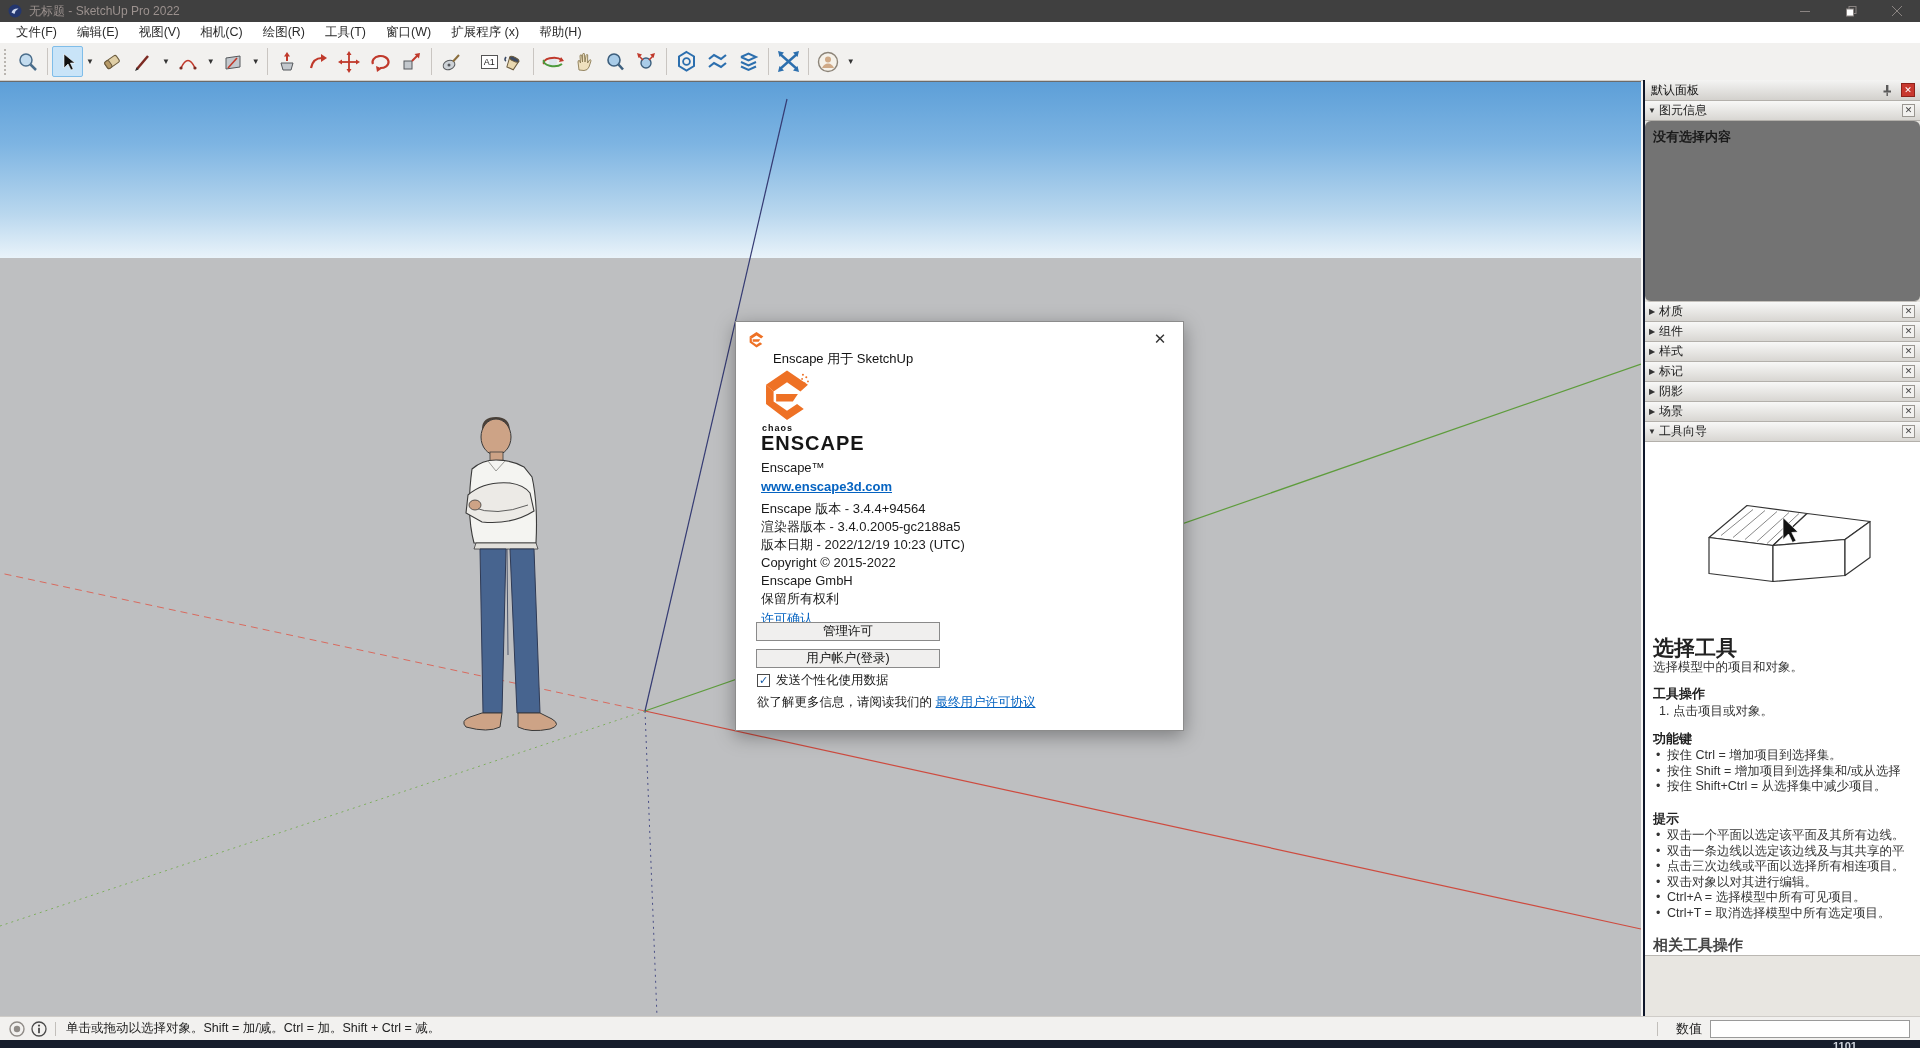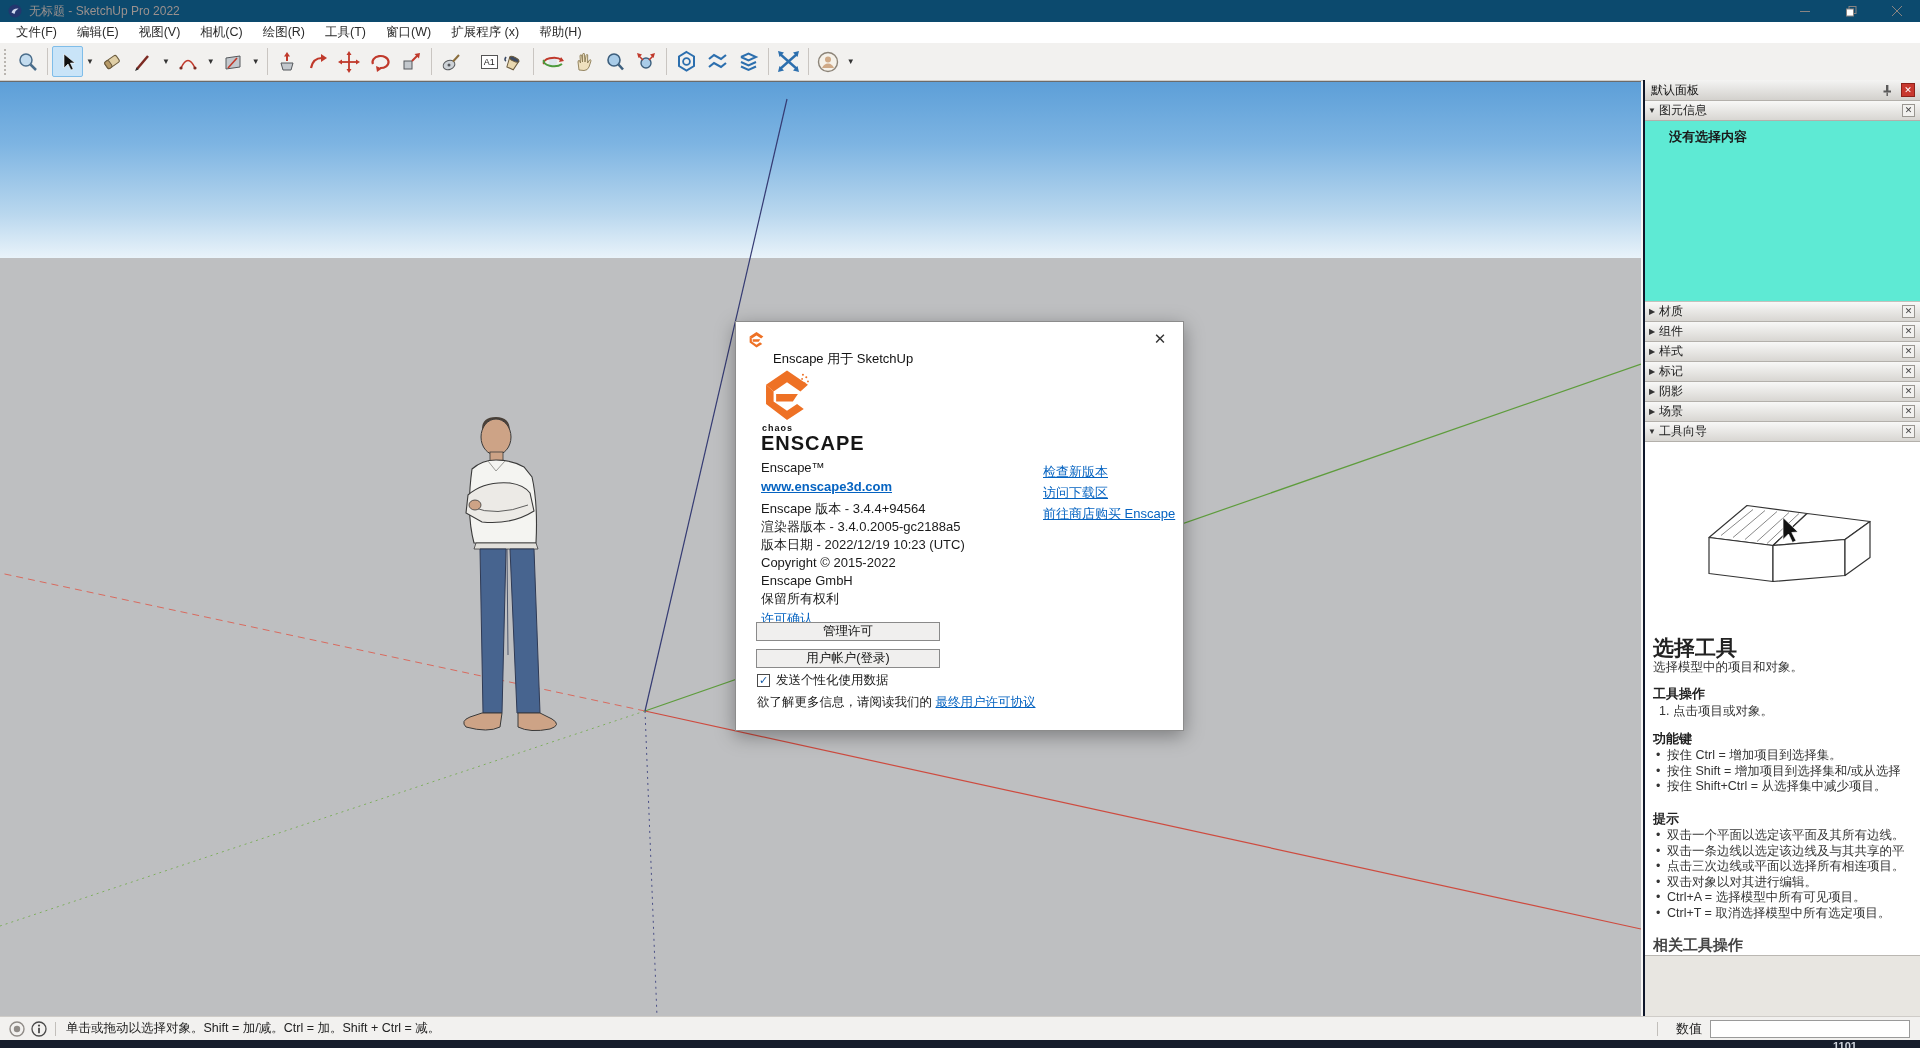--- a/index.html
+++ b/index.html
@@ -1,21 +1,21 @@
 <!DOCTYPE html>
 <html><head>
 <meta charset="utf-8">
 <style>
   * { margin:0; padding:0; box-sizing:border-box; }
   html,body { width:1920px; height:1048px; overflow:hidden; }
   body { font-family:"Liberation Sans","DejaVu Sans",sans-serif; background:#fff; position:relative; }
   #screen { position:absolute; inset:0; width:1920px; height:1048px; background:#f7f6f5; }
 
   
-  .titlebar { position:absolute; left:0; top:0; width:1920px; height:22px; background:#0c4a6e; display:flex; align-items:center; }
+  .titlebar { position:absolute; left:0; top:0; width:1920px; height:22px; background:#404040; display:flex; align-items:center; }
   .titlebar .appicon { width:14px; height:14px; margin-left:8px; }
   .titlebar .title { margin-left:7px; font-size:12px; color:#9b918e; }
   .wincontrols { position:absolute; right:0; top:0; height:22px; display:flex; }
   .winbtn { width:46px; height:22px; display:flex; align-items:center; justify-content:center; }
   .winbtn svg { stroke:#8a8482; }
 
   
   .menubar { position:absolute; left:0; top:22px; width:1920px; height:21px; background:#ffffff; display:flex; align-items:center; padding-left:6px; }
   .menuitem { padding:2px 10px; font-size:12.5px; color:#2b2b2b; cursor:default; }
 
@@ -60,21 +60,21 @@
   .panel { position:absolute; left:1643px; top:80px; width:277px; height:936px; background:#e6e4df; border-left:2px solid #0f172a; }
   .pbar { position:relative; height:20px; background:linear-gradient(#f8f8f7,#d8d6d2); border-bottom:1px solid #b3b0ab; display:flex; align-items:center; font-size:12px; color:#1c1c1c; }
   .pbar .arrow { width:14px; text-align:center; font-size:8px; color:#333; }
   .pbar .xbox { position:absolute; right:5px; top:3px; width:13px; height:13px; background:#f2f1ef; border:1px solid #9a9792; font-size:9px; line-height:11px; text-align:center; color:#444; }
   .pbar .xbox::before { content:"\2715"; }
   .panel-header { height:21px; background:linear-gradient(#f4f4f3,#d3d1cd); display:flex; align-items:center; font-size:12px; color:#111; position:relative; border-bottom:1px solid #b3b0ab; }
   .panel-header .ptitle { margin-left:6px; }
   .redx { position:absolute; right:5px; top:3px; width:14px; height:14px; background:#c8382f; color:#fff; font-size:9px; line-height:13px; text-align:center; border:1px solid #8e221b; }
   .redx::before { content:"\2715"; }
   .pinicon { position:absolute; right:26px; top:3px; width:14px; height:14px; }
-  .entity-body { height:181px; background:#5eead4; border-bottom:1px solid #c4c1bc; padding:7px 24px; }
+  .entity-body { height:181px; background:#737373; border-bottom:1px solid #c4c1bc; padding:7px 8px;border-radius:6px; }
   .entity-empty { font-size:13px; font-weight:bold; color:#1a1a1a; }
   .instructor { height:513px; background:#ffffff; overflow:hidden; position:relative; padding:0 0 0 8px; }
   .house { position:absolute; left:50px; top:35px; }
   .ins-title { position:absolute; left:8px; top:192px; font-size:21px; font-weight:bold; color:#222; }
   .ins-desc  { position:absolute; left:8px; top:217px; font-size:12.5px; color:#333; }
   .ins-h { font-weight:bold; font-size:13px; color:#222; }
   .ins-block { position:absolute; left:8px; right:0; }
   .ins-li { font-size:12.5px; color:#333; white-space:nowrap; overflow:hidden; line-height:15.6px; padding-left:14px; position:relative; }
   .ins-li::before { content:"\2022"; position:absolute; left:3px; }
   .ins-num { font-size:12.5px; color:#333; padding-left:6px; line-height:16px; }
@@ -387,25 +387,20 @@
     <div class="dlg-info">
       <div>Enscape 版本 - 3.4.4+94564</div>
       <div>渲染器版本 - 3.4.0.2005-gc2188a5</div>
       <div>版本日期 - 2022/12/19 10:23 (UTC)</div>
       <div>Copyright © 2015-2022</div>
       <div>Enscape GmbH</div>
       <div>保留所有权利</div>
     </div>
     <div class="dlg-license"><span class="dlg-link">许可确认</span></div>
 
-    <div class="side-links">
-      <div><span class="dlg-link">检查新版本</span></div>
-      <div><span class="dlg-link">访问下载区</span></div>
-      <div><span class="dlg-link">前往商店购买 Enscape</span></div>
-    </div>
 
     <div class="dlg-btn" style="top:300px">管理许可</div>
     <div class="dlg-btn" style="top:327px">用户帐户(登录)</div>
 
     <div class="dlg-check">
       <span class="checkbox">✓</span>
       <span>发送个性化使用数据</span>
     </div>
     <div class="dlg-eula">
       <span>欲了解更多信息，请阅读我们的 </span><span class="dlg-link">最终用户许可协议</span>

